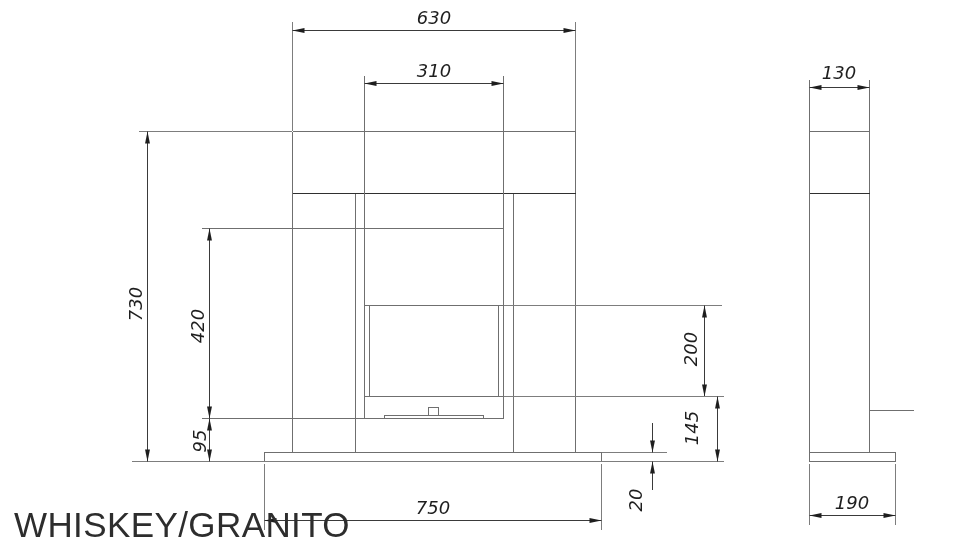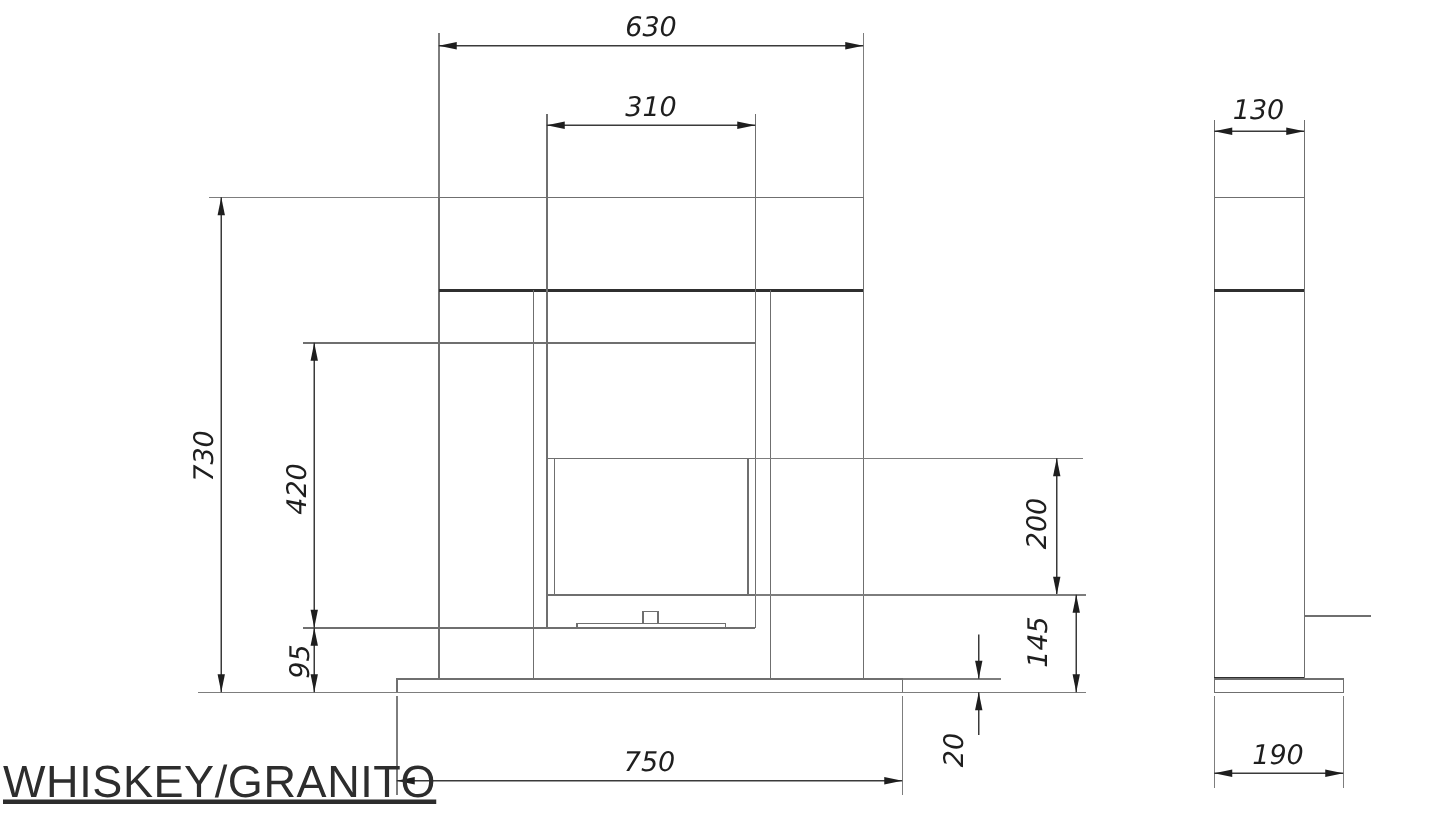--- a/index.html
+++ b/index.html
@@ -18,28 +18,27 @@
   .ext  { stroke: #7d7d7d; stroke-width: 1;   fill: none; shape-rendering: crispEdges; }
   .dim  { stroke: #3a3a3a; stroke-width: 1;   fill: none; }
   .dimtext {
     font-family: "DejaVu Sans", sans-serif;
     font-style: italic;
     font-size: 18px;
     fill: #1e1e1e;
   }
   #title {
     position: absolute;
-    left: 2px;
+    left: 14px;
     top: 505px;
-    font-size: 30px;
+    font-size: 35px;
     font-weight: 300;
     letter-spacing: 0.4px;
     color: #2d2d2d;
     white-space: nowrap;
-    text-decoration: underline;
   }
 </style>
 </head>
 <body>
 
 <div id="stage">
 
   <svg width="970" height="546" viewBox="0 0 970 546">
     <defs>
       <marker id="arrow" markerUnits="userSpaceOnUse" markerWidth="14" markerHeight="8" refX="13" refY="4" orient="auto-start-reverse">

